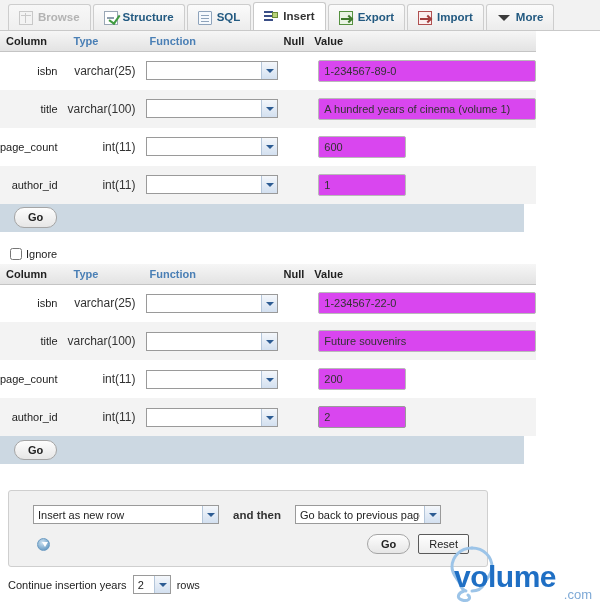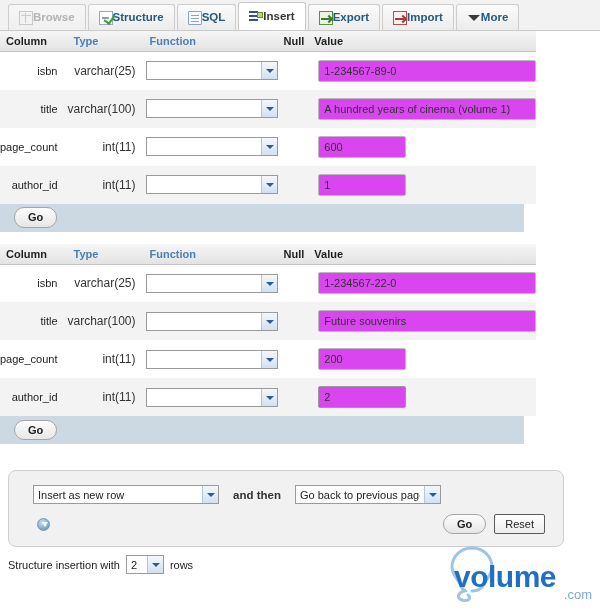--- a/index.html
+++ b/index.html
@@ -19,20 +19,21 @@
     height: 31px;
     background: #f2f2f2;
     border-bottom: 1px solid #c9c9c9;
     display: flex;
     align-items: flex-end;
     padding-left: 8px;
   }
   .tab {
     display: flex;
     align-items: center;
+    gap: 5px;
     height: 26px;
     padding: 0 10px;
     margin-right: 2px;
     font-size: 11.5px;
     font-weight: bold;
     color: #235a81;
     background: linear-gradient(#fbfbfb, #ececec);
     border: 1px solid #cdcdcd;
     border-bottom: none;
     border-radius: 3px 3px 0 0;
@@ -249,25 +250,25 @@
     gap: 4px;
     height: 20px;
     padding-left: 10px;
     font-size: 11px;
     color: #222;
   }
   .ignore-row input { margin: 0; width: 12px; height: 12px; }
 
   
   .bottom-panel {
-    width: 556px;
+    width: 480px;
     margin: 0 0 0 8px;
     border: 1px solid #cfcfcf;
     background: #f1f1f1;
-    border-radius: 8px;
+    border-radius: 3px;
   }
   .bp-row1 {
     display: flex;
     align-items: center;
     gap: 14px;
     padding: 14px 0 6px 24px;
   }
   .bp-and { font-size: 11.5px; color: #333; font-weight: bold; }
   .bp-row2 {
     display: flex;
@@ -446,20 +447,24 @@
         </td>
       </tr>
     </tbody>
   </table>
 
   <div class="gobar">
     <button class="btn">Go</button>
   </div>
 
   <div style="height:12px"></div>
+  <div class="ignore-row">
+    <input type="checkbox" style="">
+    <span>Ignore</span>
+  </div>
 
   <table class="insert-table">
     <colgroup>
       <col class="c-col">
         <col class="c-type">
         <col class="c-func">
         <col class="c-null">
         <col class="c-val">
     </colgroup>
     <thead>
@@ -551,21 +556,21 @@
     <div class="bp-row2">
       <span class="info-icon"></span>
       <span class="bp-btns">
         <button class="btn">Go</button>
         <button class="btn sq">Reset</button>
       </span>
     </div>
   </div>
 
   <div class="continue-row">
-    <span>Structure insertion with</span>
+    <span>Continue insertion years</span>
     <span class="selwrap">
       <select class="xp sel-rows"><option>2</option></select>
       <span class="arrow"></span>
     </span>
     <span>rows</span>
   </div>
 
   <div class="watermark">
     <svg width="180" height="66" viewBox="0 0 180 66">
       <path d="M58 6 C46 6 38 15 38 25 C38 33 44 37 46 42 C47 45 48 48 52 49" fill="none" stroke="#9cc4e8" stroke-width="3" stroke-linecap="round"></path>

